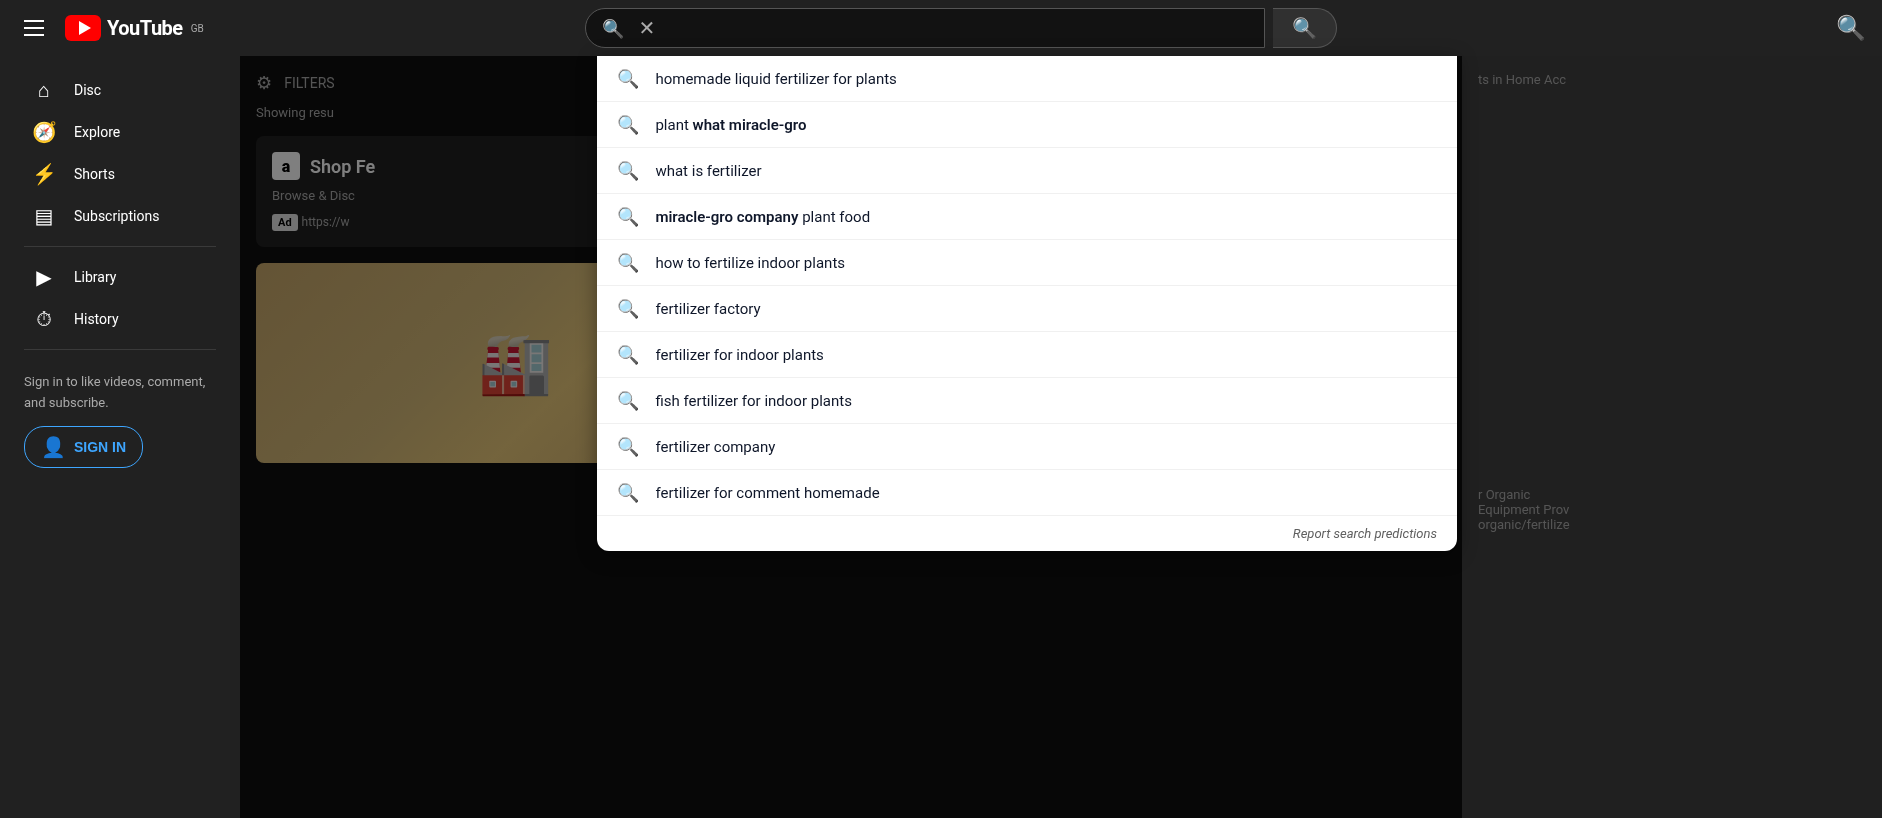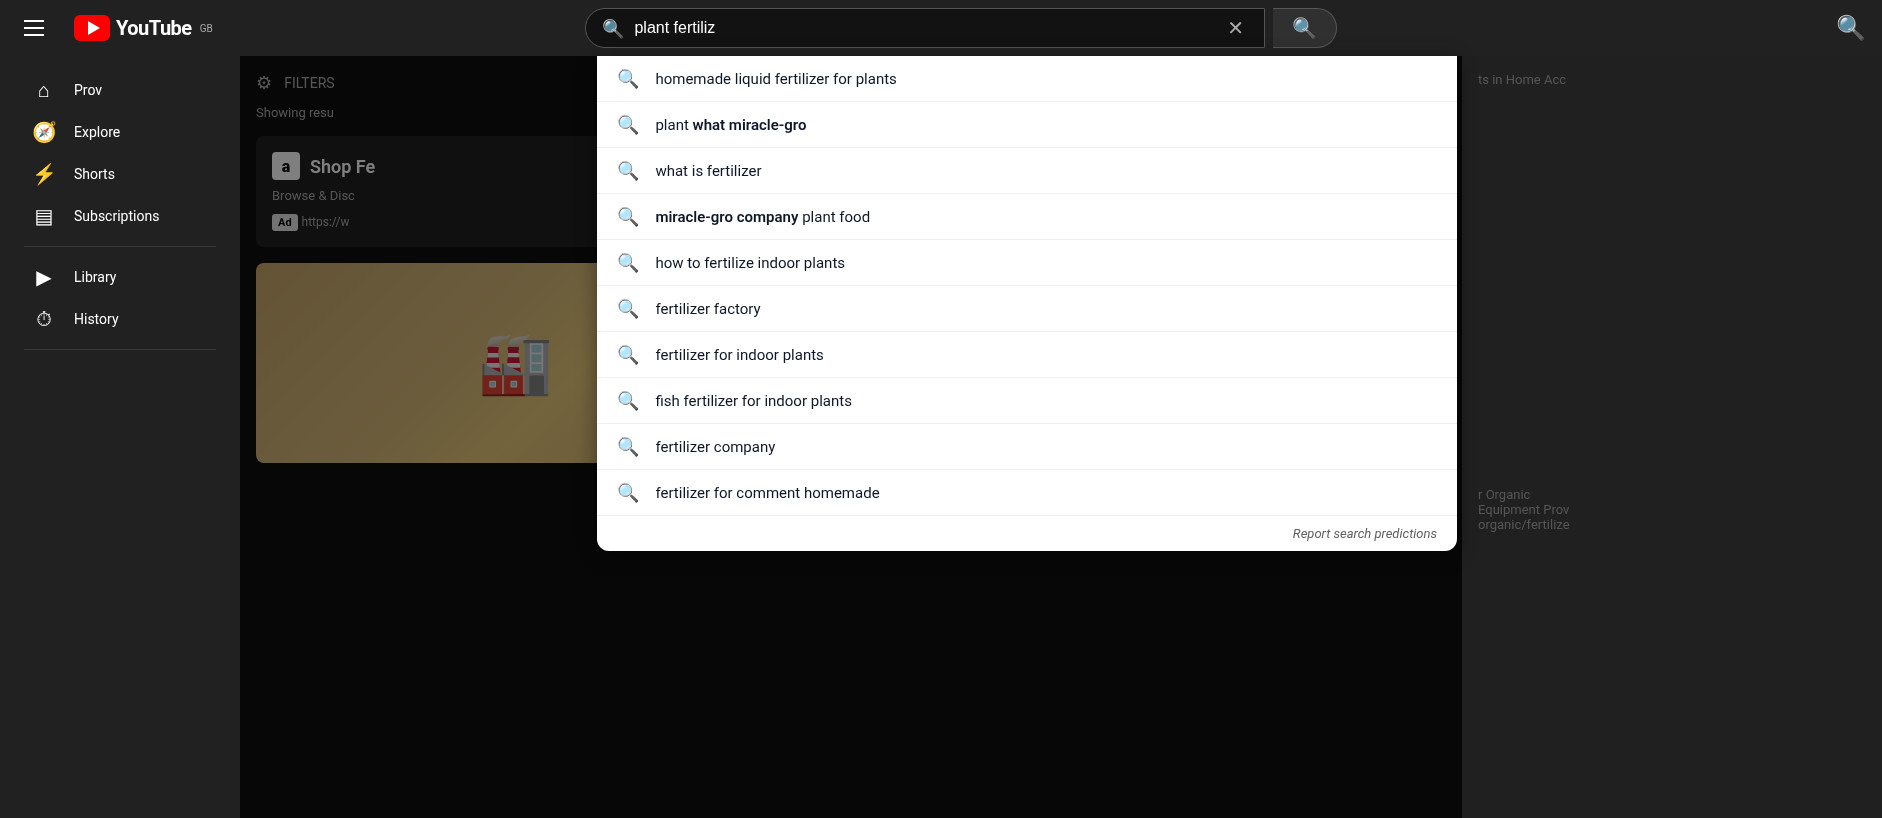--- a/index.html
+++ b/index.html
@@ -21,21 +21,21 @@
       height: 56px;
       background: #212121;
       padding: 0 16px;
       position: relative;
       z-index: 10;
       flex-shrink: 0;
     }
     .topbar-left {
       display: flex;
       align-items: center;
-      gap: 22px;
+      gap: 13px;
       width: 240px;
     }
     .hamburger-icon {
       display: flex;
       flex-direction: column;
       gap: 5px;
       cursor: pointer;
       padding: 8px;
     }
     .hamburger-icon span {
@@ -377,38 +377,37 @@
     </div>
     <div class="yt-logo">
       <div class="yt-icon"></div>
       <span class="yt-title">YouTube</span>
         <span class="yt-region">GB</span>
     </div>
   </div>
   <div class="topbar-center">
     <div class="search-bar">
       <span style="color:#aaa;font-size:18px;">🔍</span>
-      <input type="text" value="plant fertiliz" style="">
       <button class="search-clear-btn">✕</button>
     </div>
     <button class="search-submit-btn">
       <span>🔍</span>
     </button>
   </div>
   <div class="topbar-right">
     <button style="background:none;border:none;color:#fff;font-size:24px;cursor:pointer;">🔍</button>
   </div>
 </div>
 
 <div class="main-layout">
 
   <div class="sidebar">
     <div class="sidebar-item">
       <span class="sidebar-icon">⌂</span>
-      <span>Prov</span>
+      <span>Disc</span>
     </div>
     <div class="sidebar-item">
       <span class="sidebar-icon">🧭</span>
       <span>Explore</span>
     </div>
     <div class="sidebar-item">
       <span class="sidebar-icon">⚡</span>
       <span>Shorts</span>
     </div>
     <div class="sidebar-item">
@@ -418,20 +417,27 @@
     <div class="sidebar-divider"></div>
     <div class="sidebar-item">
       <span class="sidebar-icon">▶</span>
       <span>Library</span>
     </div>
     <div class="sidebar-item">
       <span class="sidebar-icon">⏱</span>
       <span>History</span>
     </div>
     <div class="sidebar-divider"></div>
+    <div class="sidebar-sign-in">
+      <span>Sign in to like videos, comment, and subscribe.</span>
+      <button class="sign-in-btn">
+        <span class="sign-in-icon">👤</span>
+        <span>SIGN IN</span>
+      </button>
+    </div>
   </div>
 
   <div class="content-area" style="position:relative;">
     <div class="dark-overlay"></div>
 
     <div class="filters-bar">
       <span class="filters-icon">⚙</span>
       <span>FILTERS</span>
     </div>
 

